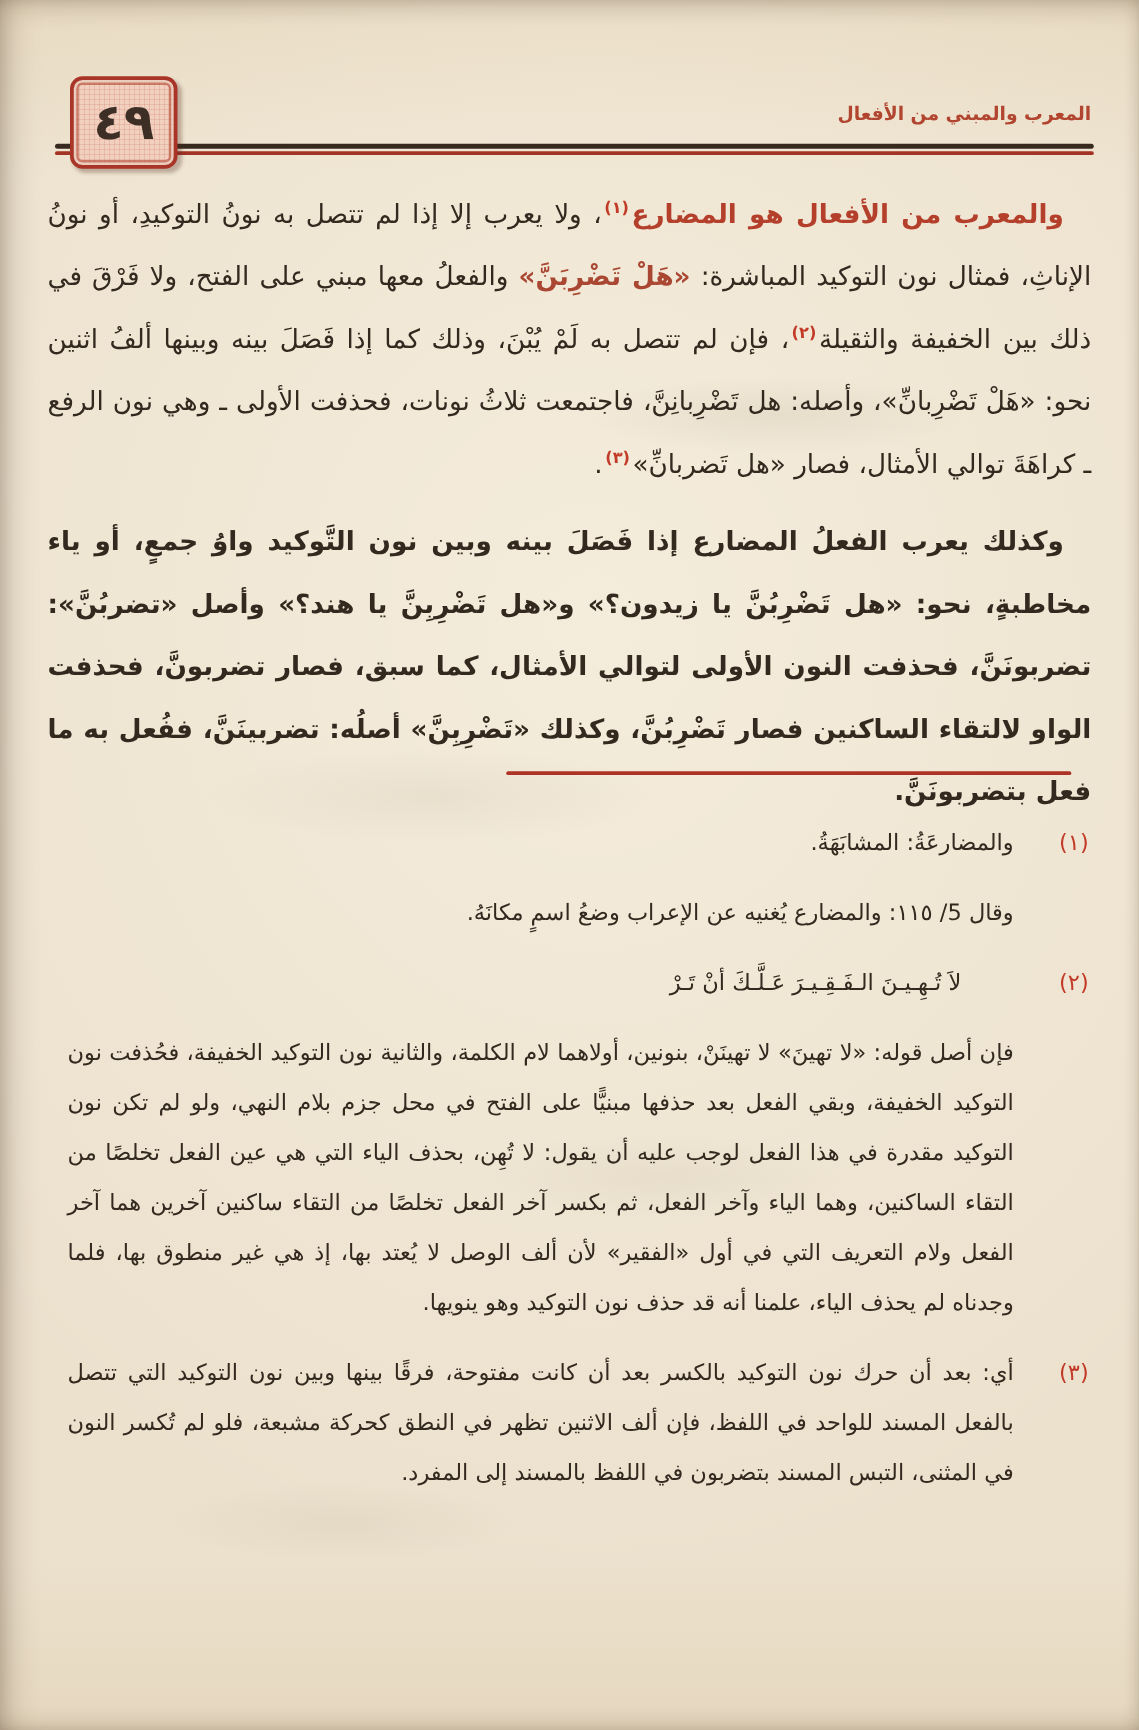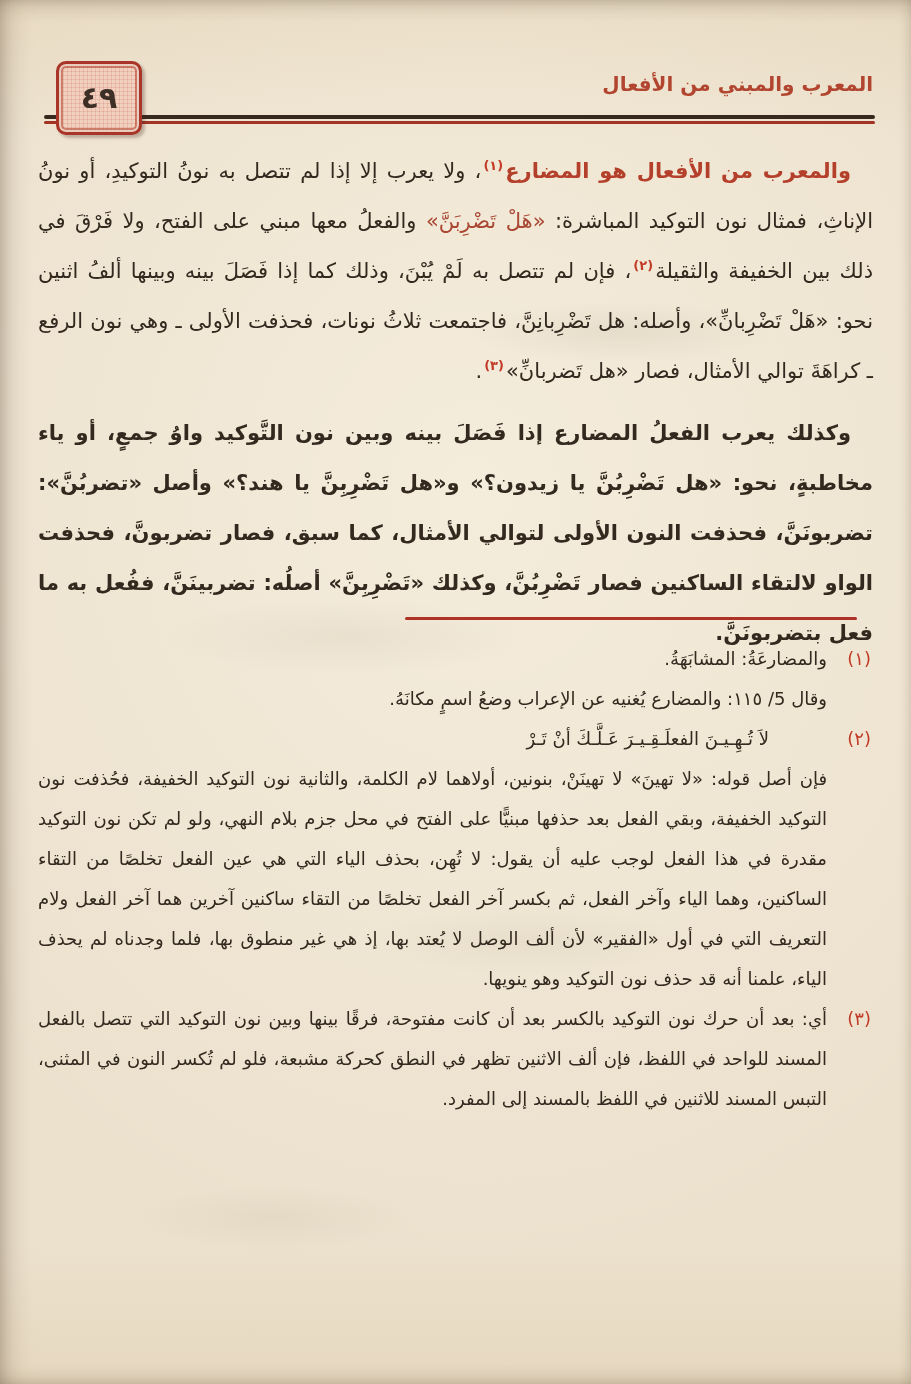--- a/index.html
+++ b/index.html
@@ -35,46 +35,46 @@
   .pagebox{
     position:absolute;top:61px;left:56px;width:80px;height:68px;z-index:2;
     border:3px solid #a83527;border-radius:10px;
     background-color:#f2d0bf;
     background-image:
       repeating-linear-gradient(0deg, rgba(190,90,70,.18) 0 1px, transparent 1px 4px),
       repeating-linear-gradient(90deg, rgba(190,90,70,.18) 0 1px, transparent 1px 4px);
     box-shadow: inset 0 0 0 2px rgba(237,214,200,.9), inset 0 0 0 4px rgba(176,60,40,.55), 3px 3px 3px rgba(80,40,30,.30);
     display:flex;align-items:center;justify-content:center;
   }
-  .pagebox span{font-size:30px;font-weight:bold;color:#3d2f26;line-height:1;}
+  .pagebox span{font-size:40px;font-weight:bold;color:#3d2f26;line-height:1;}
   .title{
-    position:absolute;top:72px;right:38px;margin:0;
-    font-size:20px;font-weight:bold;color:#b1452f;
+    position:absolute;top:82px;right:38px;margin:0;
+    font-size:15px;font-weight:bold;color:#b1452f;
   }
   
   .bodytext{position:absolute;top:146px;right:38px;left:38px;}
   .para{
     margin:0;font-size:21px;line-height:50px;
     text-align:justify;text-indent:22px;
   }
   .para + .para{margin-top:12px;font-weight:bold;}
   .lead-red{color:#b4402c;font-weight:bold;}
-  .red-ex{color:#a94733;}
+  .red-ex{color:#a94733;font-weight:bold;}
   .fnref{
     color:#c23b28;font-size:13px;font-weight:bold;
     vertical-align:8px;line-height:0;margin:0 2px;
   }
   
   .fnsep{position:absolute;top:617px;right:54px;width:452px;height:3px;background:#ad3326;border-radius:2px;}
   .footnotes{
     position:absolute;top:639px;right:38px;left:38px;
     font-size:18px;line-height:40px;text-align:justify;
   }
   .fn{position:relative;padding-right:46px;}
-  .fn p{margin:0;text-align:justify;}
+  .fn p{margin:16px;text-align:justify;}
   .fn-marker{position:absolute;right:2px;top:0;color:#c23b28;}
   .verse{
     display:flex;justify-content:space-between;
     padding:0 58px 0 72px;white-space:nowrap;
   }
 </style>
 </head>
 <body>
 
 <div class="page">
@@ -96,22 +96,22 @@
 
   <section class="footnotes">
     <div class="fn">
       <span class="fn-marker">(١)</span>
       <p>والمضارعَةُ: المشابَهَةُ.</p>
       <p>وقال 5/ ١١٥: والمضارع يُغنيه عن الإعراب وضعُ اسمٍ مكانَهُ.</p>
     </div>
     <div class="fn">
       <span class="fn-marker">(٢)</span>
       <div class="verse">
-        <span>لاَ تُـهِـيـنَ الفعلَـقِـيـرَ عَـلَّـكَ أنْ تَـرْ</span>
+        <span>لاَ تُـهِـيـنَ الـفَـقِـيـرَ عَـلَّـكَ أنْ تَـرْ</span>
       </div>
       <p>فإن أصل قوله: «لا تهينَ» لا تهينَنْ، بنونين، أولاهما لام الكلمة، والثانية نون التوكيد الخفيفة، فحُذفت نون التوكيد الخفيفة، وبقي الفعل بعد حذفها مبنيًّا على الفتح في محل جزم بلام النهي، ولو لم تكن نون التوكيد مقدرة في هذا الفعل لوجب عليه أن يقول: لا تُهِن، بحذف الياء التي هي عين الفعل تخلصًا من التقاء الساكنين، وهما الياء وآخر الفعل، ثم بكسر آخر الفعل تخلصًا من التقاء ساكنين آخرين هما آخر الفعل ولام التعريف التي في أول «الفقير» لأن ألف الوصل لا يُعتد بها، إذ هي غير منطوق بها، فلما وجدناه لم يحذف الياء، علمنا أنه قد حذف نون التوكيد وهو ينويها.</p>
     </div>
     <div class="fn">
       <span class="fn-marker">(٣)</span>
-      <p>أي: بعد أن حرك نون التوكيد بالكسر بعد أن كانت مفتوحة، فرقًا بينها وبين نون التوكيد التي تتصل بالفعل المسند للواحد في اللفظ، فإن ألف الاثنين تظهر في النطق كحركة مشبعة، فلو لم تُكسر النون في المثنى، التبس المسند للاثنين في اللفظ بالمسند إلى المفرد.</p>
+      <p>أي: بعد أن حرك نون التوكيد بالكسر بعد أن كانت مفتوحة، فرقًا بينها وبين نون التوكيد التي تتصل بالفعل المسند للواحد في اللفظ، فإن ألف الاثنين تظهر في النطق كحركة مشبعة، فلو لم تُكسر النون في المثنى، التبس المسند بتضربون في اللفظ بالمسند إلى المفرد.</p>
     </div>
   </section>
 </div>
 
 </body></html>

